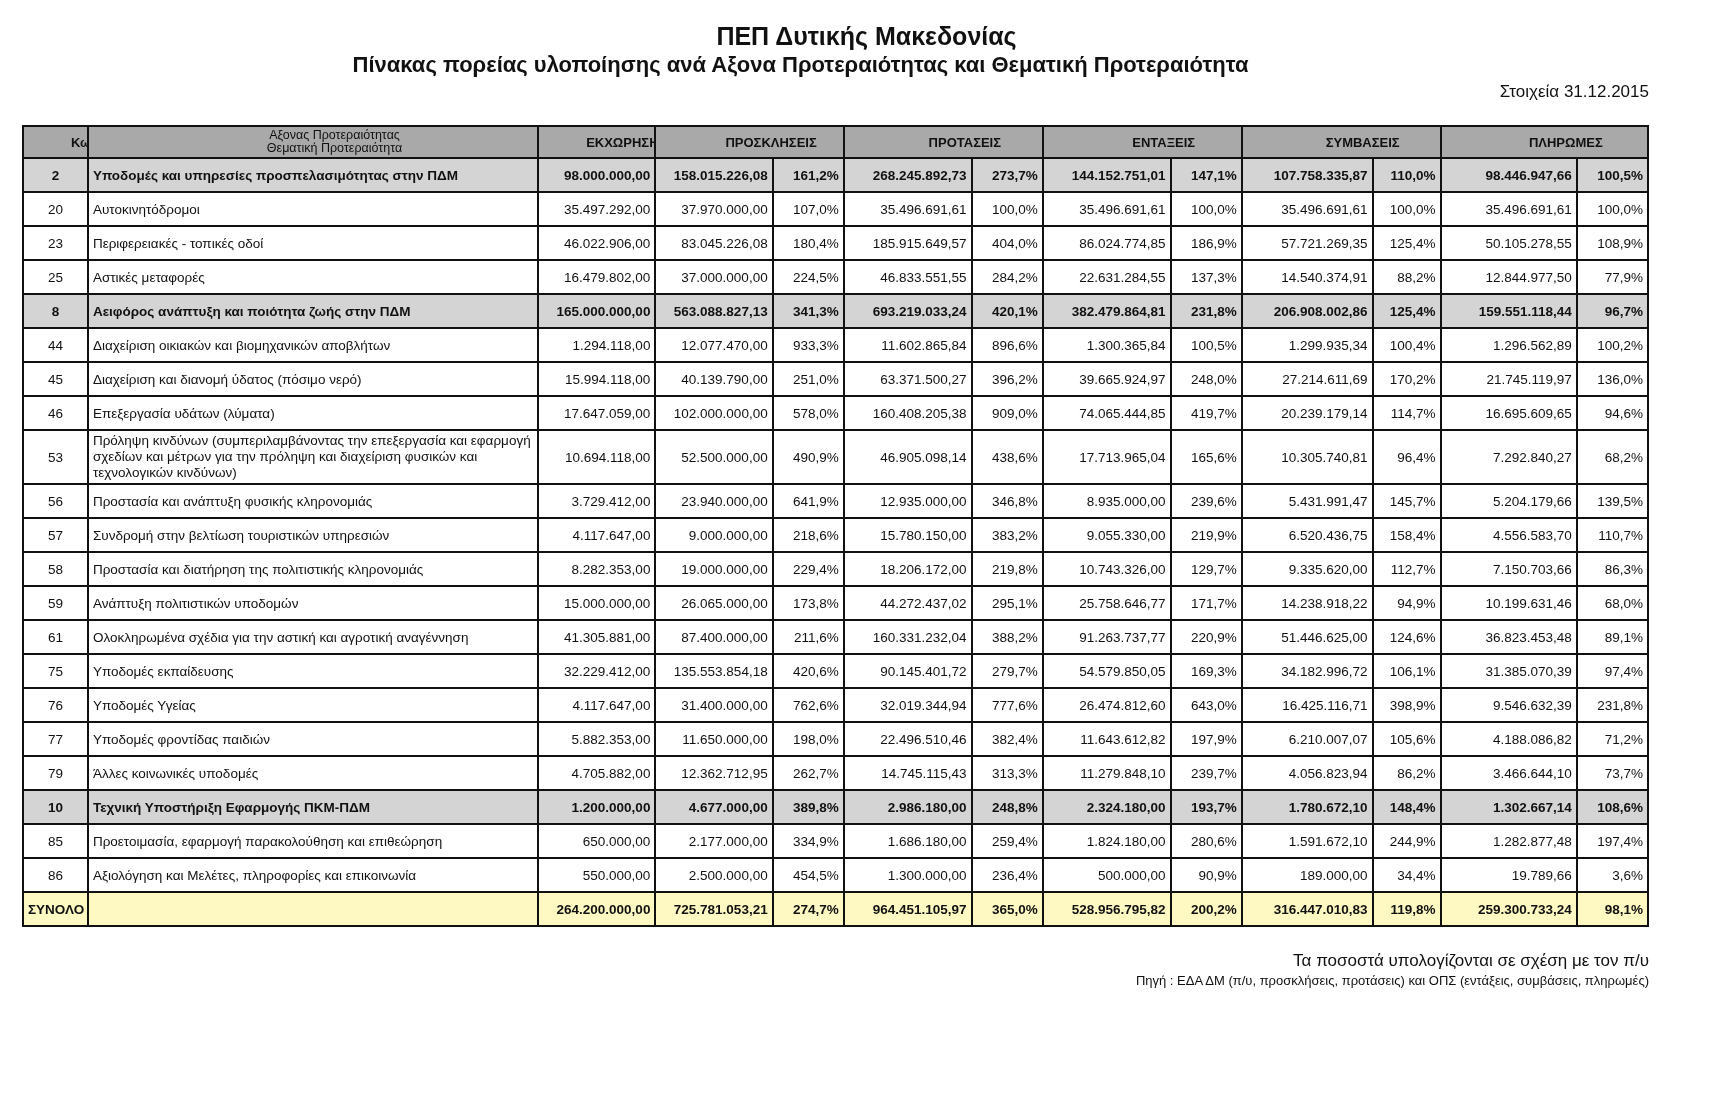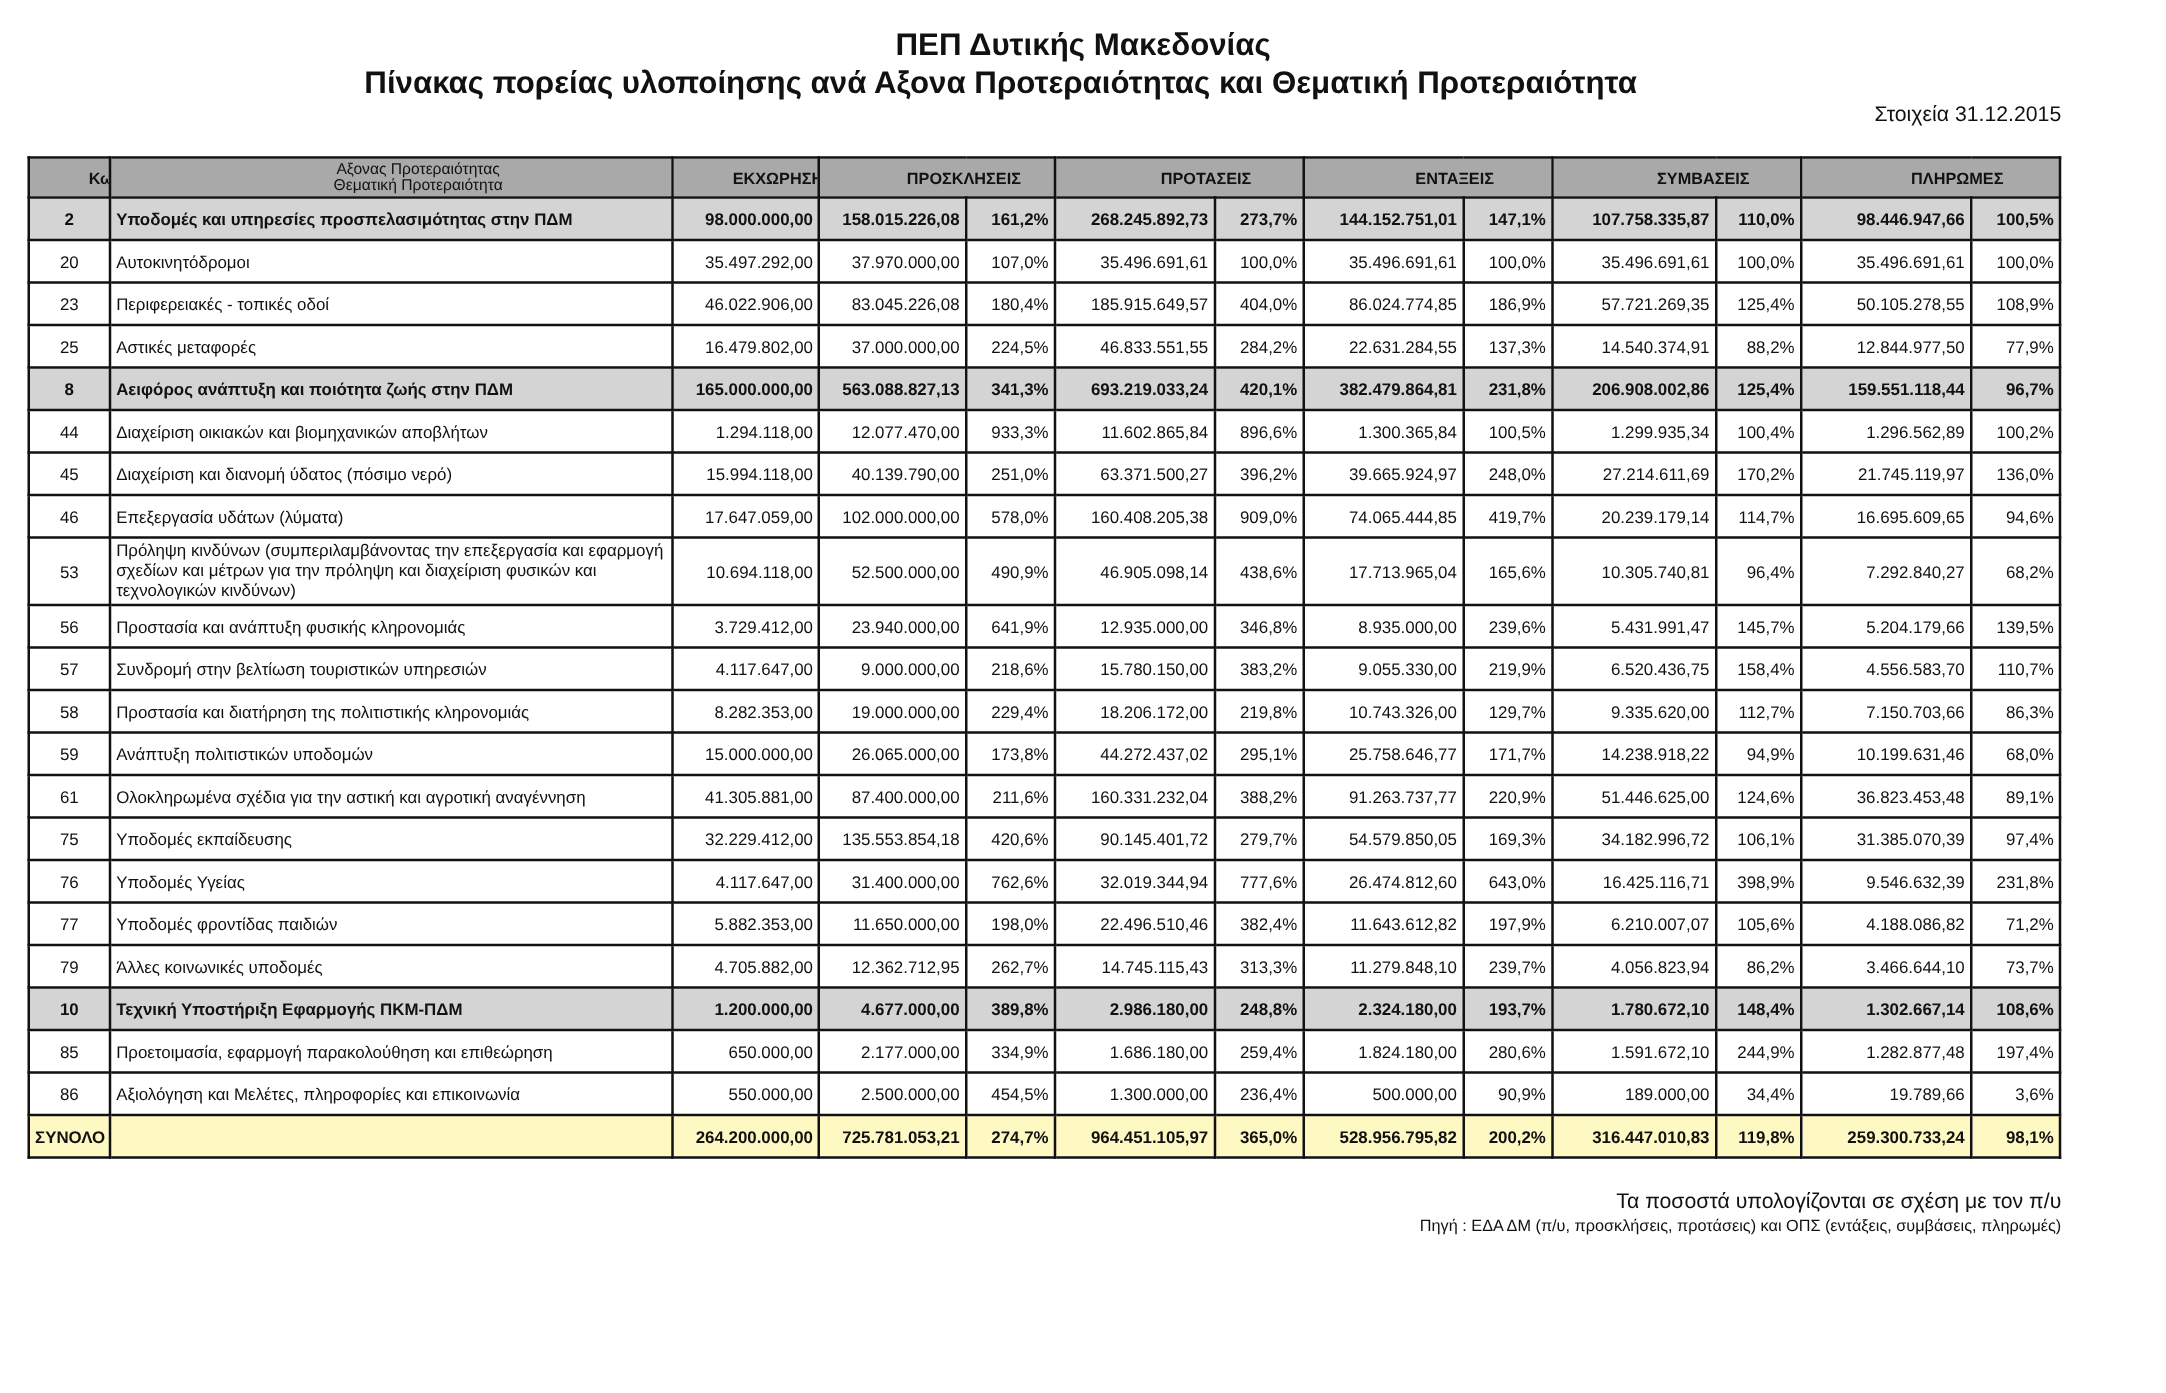--- a/index.html
+++ b/index.html
@@ -1,18 +1,18 @@
 <!DOCTYPE html>
 <html><head>
 <meta charset="utf-8">
 <style>
   html, body { margin: 0; padding: 0; background: #ffffff; }
   body { width: 1733px; height: 1114px; position: relative; font-family: "Liberation Sans", sans-serif; color: #111; overflow: hidden; }
   .title1 { position: absolute; top: 22px; left: 0; width: 1733px; text-align: center; font-size: 25px; font-weight: bold; }
-  .title2 { position: absolute; top: 52px; left: 0; width: 1601px; text-align: center; font-size: 25px; font-weight: bold; }
+  .title2 { position: absolute; top: 52px; left: 0; width: 1601px; text-align: center; font-size: 22px; font-weight: bold; }
   .date { position: absolute; top: 82px; right: 84px; font-size: 17px; }
   table.main { position: absolute; top: 125px; left: 22px; width: 1627px; border-collapse: collapse; table-layout: fixed; font-size: 13.5px; }
   table.main td, table.main th { border: 2px solid #111; padding: 0 4px; height: 32px; white-space: nowrap; overflow: hidden; }
   table.main th { background: #a9a9a9; font-weight: bold; font-size: 13px; height: 30px; text-align: center; padding-left: 47px; }
   table.main th.axis-hdr { line-height: 13px; font-weight: normal; font-size: 12.5px; }
   td.code { text-align: center; }
   td.name { text-align: left; }
   td.num { text-align: right; }
   tr.axis td { background: #d4d4d4; font-weight: bold; }
   tr.total td { background: #fef9c3; font-weight: bold; }

